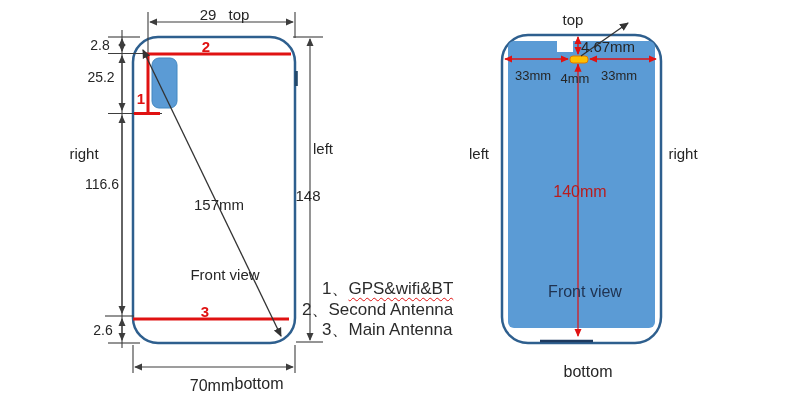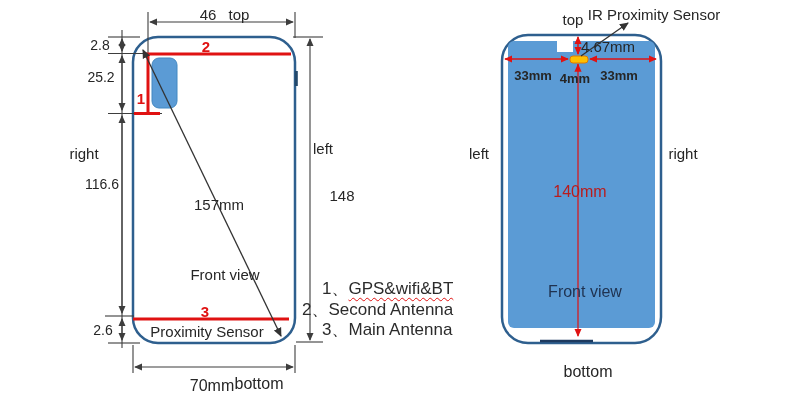--- a/index.html
+++ b/index.html
@@ -6,21 +6,21 @@
   .stage{
     position:relative;width:800px;height:400px;background:#ffffff;overflow:hidden;
     font-family:"Liberation Sans","DejaVu Sans",sans-serif;color:#262626;
   }
   .stage svg{position:absolute;left:0;top:0;}
   .lbl{
     position:absolute;transform:translate(-50%,-50%);
     white-space:nowrap;font-size:15px;color:#262626;line-height:1;
   }
   .sm{font-size:14px;}
-  .xs{font-size:13px;font-weight:700;}
+  .xs{font-size:13px;font-weight:400;}
   .lg{font-size:16px;}
   .red{color:#e01212;font-weight:bold;font-size:15px;}
   .wavy{text-decoration:underline wavy #e01212;text-decoration-thickness:1px;text-underline-offset:3px;}
   .legend-row{position:absolute;white-space:nowrap;font-size:17px;color:#2b2b2b;}
   .legend-num{display:inline-block;min-width:26px;}
 </style>
 </head>
 <body>
 
 <div class="stage">
@@ -94,52 +94,50 @@
       <line x1="578" y1="37" x2="578" y2="54" marker-start="url(#ar)" marker-end="url(#ar)"></line>
       <line x1="505" y1="59" x2="568" y2="59" marker-start="url(#ar)" marker-end="url(#ar)"></line>
       <line x1="590" y1="59" x2="656" y2="59" marker-start="url(#ar)" marker-end="url(#ar)"></line>
       <line x1="578" y1="70" x2="578" y2="64.5" marker-end="url(#ar)"></line>
       <line x1="578" y1="64" x2="578" y2="336" marker-end="url(#ar)" stroke-width="1.2"></line>
     </g>
 
     <line x1="581" y1="56" x2="628" y2="23" stroke="#333333" stroke-width="1.3" marker-end="url(#ad)"></line>
   </svg>
 
-  <div class="lbl" style="left:208px;top:14px;">46</div>
+  <div class="lbl" style="left:208px;top:14px;">29</div>
   <div class="lbl" style="left:239px;top:14px;">top</div>
   <div class="lbl sm" style="left:100px;top:45px;">2.8</div>
   <div class="lbl sm" style="left:101px;top:77px;">25.2</div>
   <div class="lbl" style="left:84px;top:153px;">right</div>
   <div class="lbl sm" style="left:102px;top:184px;">116.6</div>
   <div class="lbl sm" style="left:103px;top:330px;">2.6</div>
   <div class="lbl" style="left:219px;top:204px;">157mm</div>
   <div class="lbl" style="left:225px;top:274px;">Front view</div>
-  <div class="lbl" style="left:207px;top:331px;">Proximity Sensor</div>
   <div class="lbl" style="left:323px;top:148px;">left</div>
-  <div class="lbl" style="left:342px;top:195px;">148</div>
+  <div class="lbl" style="left:308px;top:195px;">148</div>
   <div class="lbl lg" style="left:212px;top:386px;">70mm</div>
   <div class="lbl lg" style="left:259px;top:384px;">bottom</div>
   <div class="lbl red" style="left:141px;top:98px;">1</div>
   <div class="lbl red" style="left:206px;top:46px;">2</div>
   <div class="lbl red" style="left:205px;top:311px;">3</div>
 
   <div>
     <div class="legend-row" style="left:322px;top:277px;">
       <span class="legend-num">1、</span><span class="wavy">GPS&amp;wifi&amp;BT</span>
     </div>
     <div class="legend-row" style="left:302px;top:298px;">
       <span class="legend-num">2、</span><span>Second Antenna</span>
     </div>
     <div class="legend-row" style="left:322px;top:318px;text-align:center;">
       <span class="legend-num">3、</span><span>Main Antenna</span>
     </div>
   </div>
 
   <div class="lbl" style="left:573px;top:19px;">top</div>
-  <div class="lbl" style="left:654px;top:14px;">IR Proximity Sensor</div>
   <div class="lbl" style="left:608px;top:46px;">4.67mm</div>
   <div class="lbl xs" style="left:533px;top:75px;">33mm</div>
   <div class="lbl xs" style="left:575px;top:78px;">4mm</div>
   <div class="lbl xs" style="left:619px;top:75px;">33mm</div>
   <div class="lbl" style="left:479px;top:153px;">left</div>
   <div class="lbl" style="left:683px;top:153px;">right</div>
   <div class="lbl lg" style="left:580px;top:192px;color:#b91c1c;">140mm</div>
   <div class="lbl lg" style="left:585px;top:276px;color:#1f3250;margin-top:16px;">Front view</div>
   <div class="lbl lg" style="left:588px;top:372px;">bottom</div>
 

